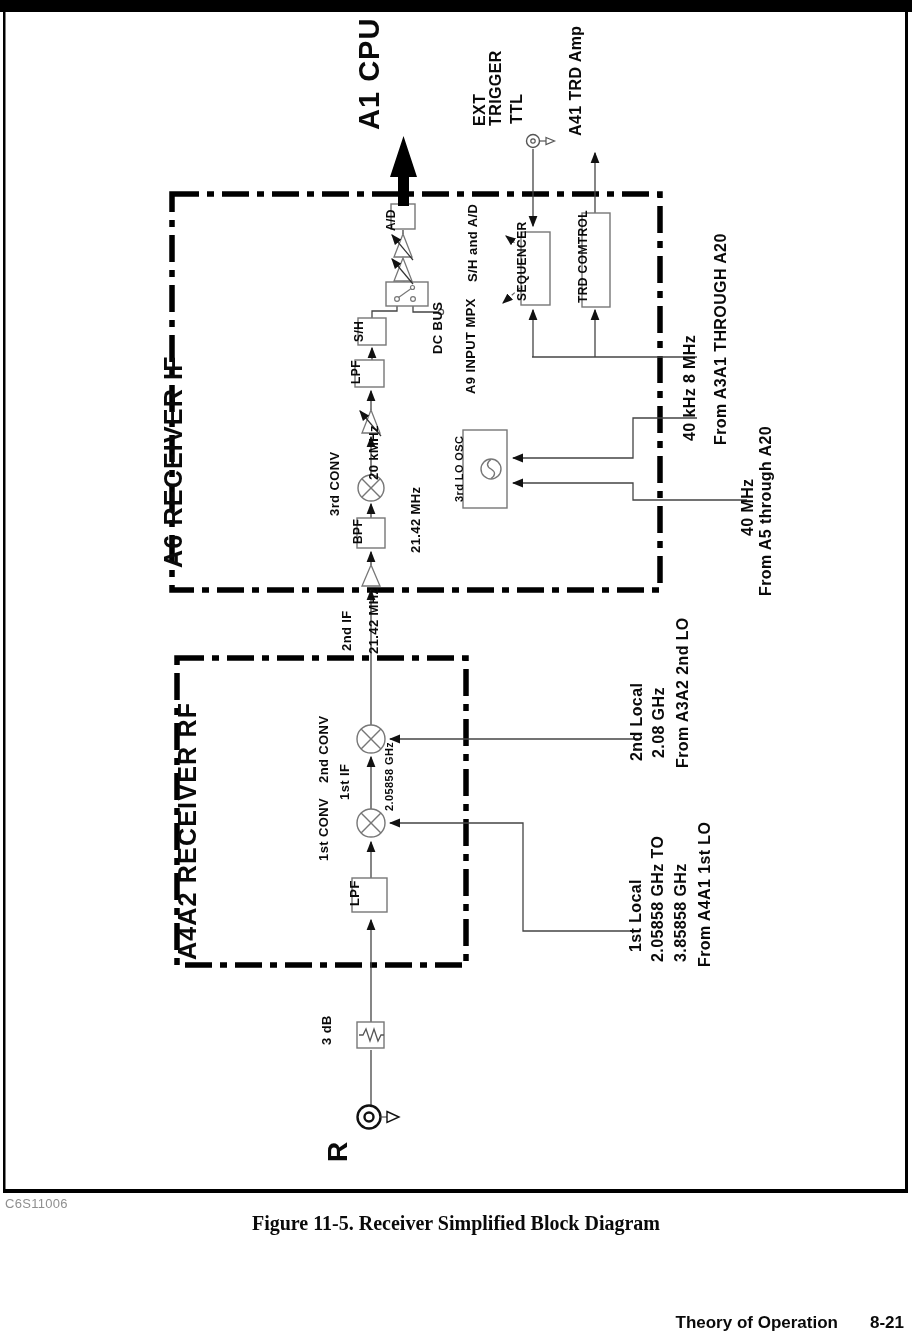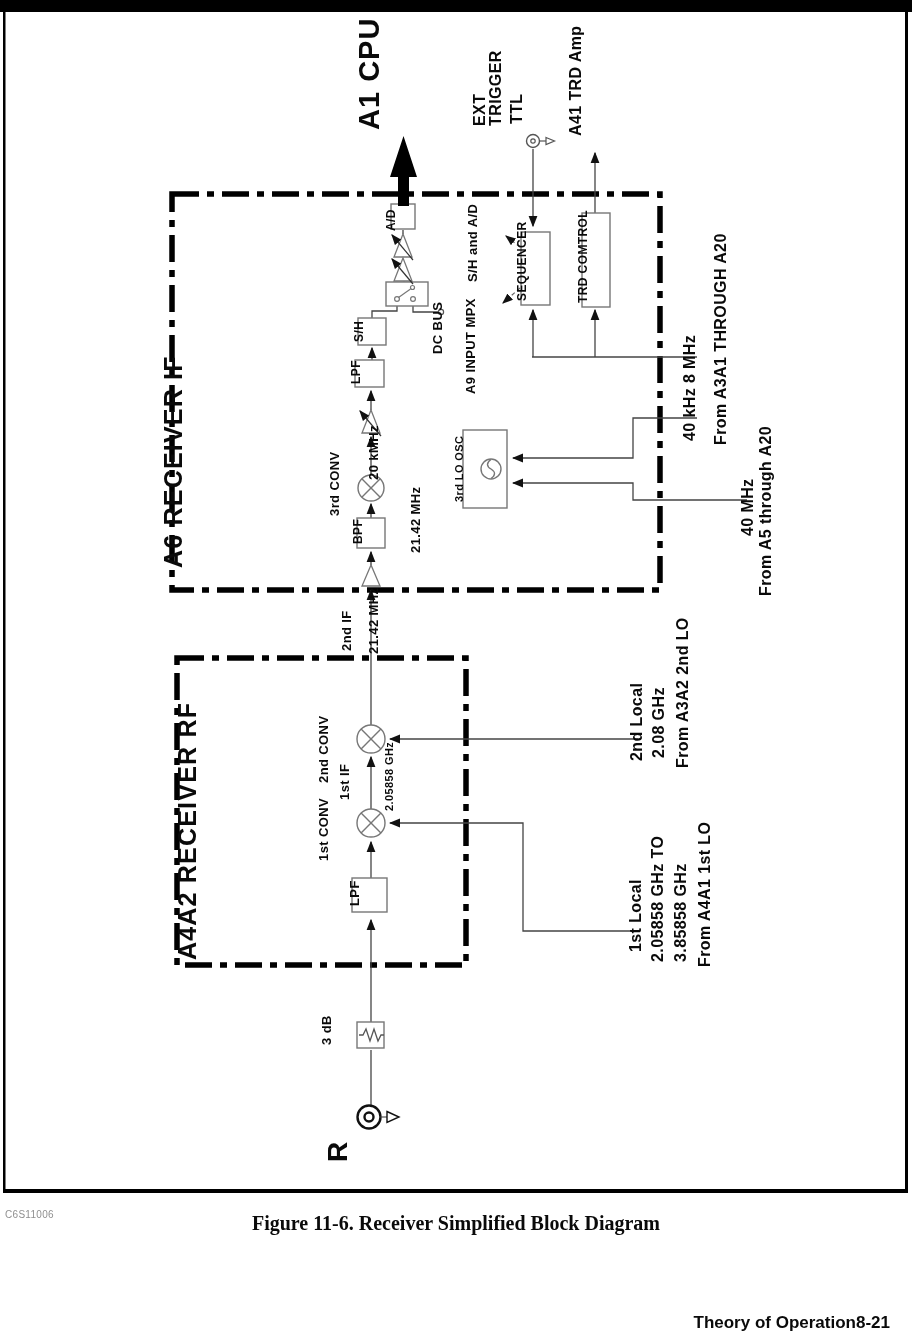--- a/index.html
+++ b/index.html
@@ -8,25 +8,25 @@
   svg{position:absolute;left:0;top:0;}
   .vt{position:absolute;white-space:nowrap;line-height:1;font-weight:bold;
       transform-origin:0 100%;transform:rotate(-90deg);letter-spacing:.4px;}
   .f29{font-size:29px;letter-spacing:1px;}
   .f25{font-size:25px;letter-spacing:1.2px;}
   .f28{font-size:28px;}
   .f16{font-size:16px;}
   .f13{font-size:13px;}
   .f12{font-size:12px;}
   .f11{font-size:11px;}
-  #stamp{position:absolute;left:5px;top:1196px;font-size:10px;font-weight:normal;
-         color:#8f8f8f;letter-spacing:.3px;margin-top:13px;}
+  #stamp{position:absolute;left:5px;top:1196px;font-size:13px;font-weight:normal;
+         color:#8f8f8f;letter-spacing:.3px;}
   #caption{position:absolute;left:0;top:1212px;width:100%;text-align:center;
            font-family:"Liberation Serif",serif;font-weight:bold;font-size:20px;}
-  #footer{position:absolute;top:1313px;right:22px;display:flex;
+  #footer{position:absolute;top:1313px;right:8px;display:flex;gap:32px;
           font-weight:bold;font-size:17px;font-family:"Liberation Sans",sans-serif;}
 </style>
 </head>
 <body>
 
 <div id="page">
 
   <svg width="912" height="1338" viewBox="0 0 912 1338">
     <defs>
       <marker id="arr" markerWidth="9" markerHeight="7" refX="8" refY="3.5" orient="auto">
@@ -193,19 +193,19 @@
 
   <div class="vt f16" style="left:644px;top:936px;">1st Local</div>
   <div class="vt f16" style="left:666px;top:946px;">2.05858 GHz TO</div>
   <div class="vt f16" style="left:689px;top:946px;">3.85858 GHz</div>
   <div class="vt f16" style="left:713px;top:951px;">From A4A1 1st LO</div>
 
   <div class="vt f13" style="left:333px;top:1032px;">3 dB</div>
   <div class="vt f28" style="left:352px;top:1134px;">R</div>
 
   <div id="stamp">C6S11006</div>
-  <div id="caption">Figure 11-6. Receiver Simplified Block Diagram</div>
+  <div id="caption">Figure 11-5. Receiver Simplified Block Diagram</div>
   <div id="footer">
     <span>Theory of Operation</span>
     <span>8-21</span>
   </div>
 
 </div>
 
 </body></html>

